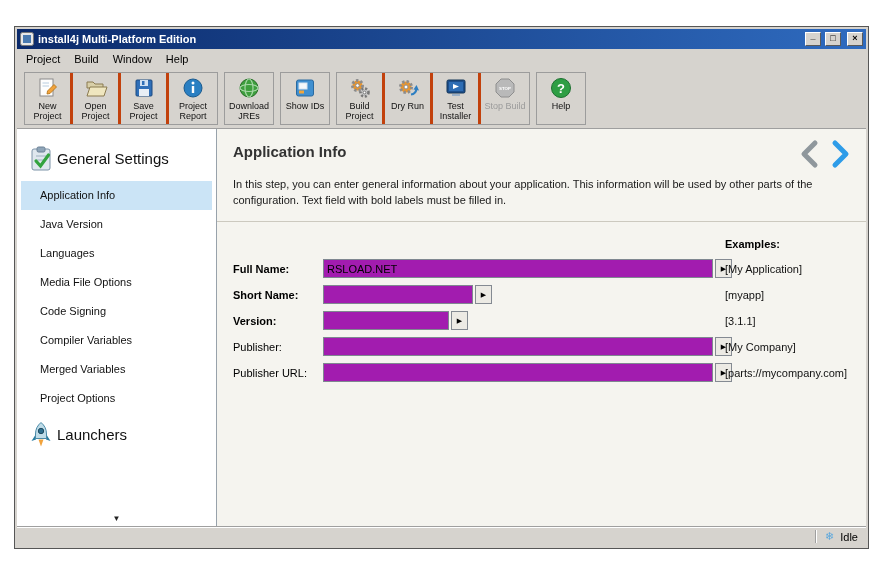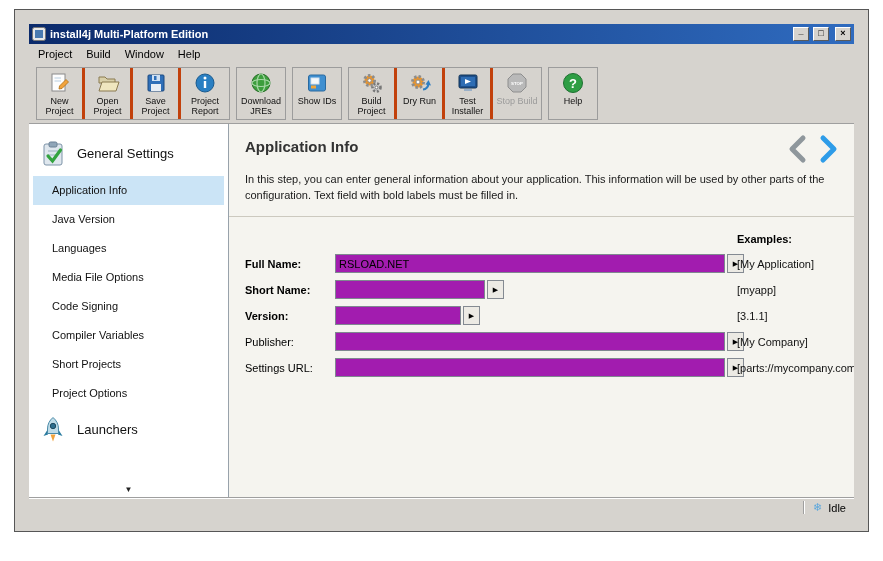--- a/index.html
+++ b/index.html
@@ -1,21 +1,21 @@
 <!DOCTYPE html>
 <html><head>
 <meta charset="utf-8">
 <style>
   * { box-sizing: border-box; margin: 0; padding: 0; }
   html, body { width: 883px; height: 561px; background: #ffffff;
     font-family: "Liberation Sans", "DejaVu Sans", sans-serif; }
   body { position: relative; overflow: hidden; }
 
-  .window { position: absolute; left: 14px; top: 9px; width: 855px; height: 523px;
-    background: #d6d3ce; border: 1px solid #565656; padding: 14px;
+  .window { position: absolute; left: 14px; top: 26px; width: 855px; height: 523px;
+    background: #d6d3ce; border: 1px solid #565656; padding: 2px;
     display: flex; flex-direction: column; }
 
   
   .titlebar { height: 20px; flex: 0 0 auto; background: linear-gradient(to right, #0b2a6b, #2f6bbf);
     display: flex; align-items: center; padding: 0 3px; gap: 4px; }
   .app-icon { width: 14px; height: 14px; display: inline-flex; }
   .title { color: #fff; font-weight: bold; font-size: 11px; flex: 1; white-space: nowrap; }
   .winbtn { width: 16px; height: 14px; background: #d6d3ce; border: 1px solid;
     border-color: #ffffff #5a5a5a #5a5a5a #ffffff; font-size: 9px; line-height: 11px;
     text-align: center; font-weight: bold; color: #000; cursor: default; }
@@ -35,22 +35,22 @@
   .tbtn:last-child { border-right: none; }
   .ticon { width: 24px; height: 24px; display: inline-flex; }
   .tlabel { font-size: 9px; text-align: center; line-height: 1.15; color: #111; }
   .tbtn.disabled .tlabel { color: #9b9b9b; }
 
   
   .main { flex: 1; display: flex; min-height: 0; }
 
   .sidebar { width: 200px; flex: 0 0 auto; background: #ffffff;
     border-right: 1px solid #98a2ab; position: relative; padding-top: 8px; }
-  .side-section { display: flex; align-items: center; gap: 10px; height: 44px;
-    padding-left: 10px; font-size: 13px; color: #111; }
+  .side-section { display: flex; align-items: center; gap: 2px; height: 44px;
+    padding-left: 10px; font-size: 15px; color: #111; }
   .side-icon { width: 28px; height: 28px; display: inline-flex; }
   .side-sub { height: 29px; display: flex; align-items: center; padding-left: 23px;
     font-size: 11px; color: #111; }
   .side-sub.selected { background: #cbe4f6; margin: 0 4px; padding-left: 19px; }
   .side-scroll { position: absolute; bottom: 3px; left: 0; right: 0; text-align: center;
     font-size: 8px; color: #222; }
 
   .content { flex: 1; background: #f5f4ef; position: relative; padding: 0 16px; overflow: hidden; }
   .content-title { font-size: 15px; font-weight: bold; color: #333; padding-top: 14px; }
   .nav-arrows { position: absolute; top: 10px; right: 14px; display: flex; gap: 10px; align-items: center; }
@@ -260,21 +260,21 @@
       <div class="side-sub">
         <span>Media File Options</span>
       </div>
       <div class="side-sub">
         <span>Code Signing</span>
       </div>
       <div class="side-sub">
         <span>Compiler Variables</span>
       </div>
       <div class="side-sub">
-        <span>Short Projects</span>
+        <span>Merged Variables</span>
       </div>
       <div class="side-sub">
         <span>Project Options</span>
       </div>
       <div class="side-section">
         <span class="side-icon">
           <svg width="28" height="28" viewBox="0 0 28 28">
               <path d="M9 13 l-4.5 7 l4.5 -1.5 z" fill="#2a7ca0"></path>
               <path d="M19 13 l4.5 7 l-4.5 -1.5 z" fill="#2a7ca0"></path>
               <path d="M14 1.5 q5.5 4.5 5.5 11.5 l0 4.5 h-11 l0 -4.5 q0 -7 5.5 -11.5z" fill="#bfdce8" stroke="#4a8aa8"></path>
@@ -339,21 +339,21 @@
         <div class="frow">
           <label class="flabel">Publisher:</label>
           <input type="text" class="finput w-long" value="" style="">
           <button class="fbtn">
               <span>▶</span>
             </button>
           <span class="fexample">[My Company]</span>
         </div>
 
         <div class="frow">
-          <label class="flabel">Settings URL:</label>
+          <label class="flabel">Publisher URL:</label>
           <input type="text" class="finput w-long" value="" style="">
           <button class="fbtn">
               <span>▶</span>
             </button>
           <span class="fexample">[parts://mycompany.com]</span>
         </div>
       </div>
     </div>
   </div>
 

